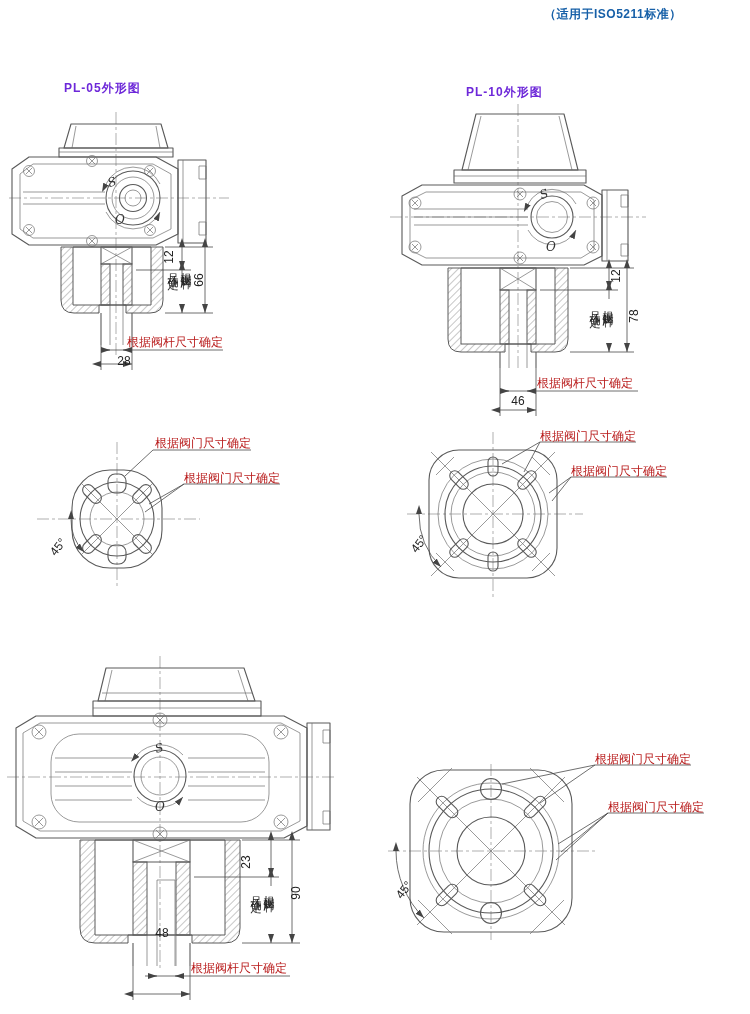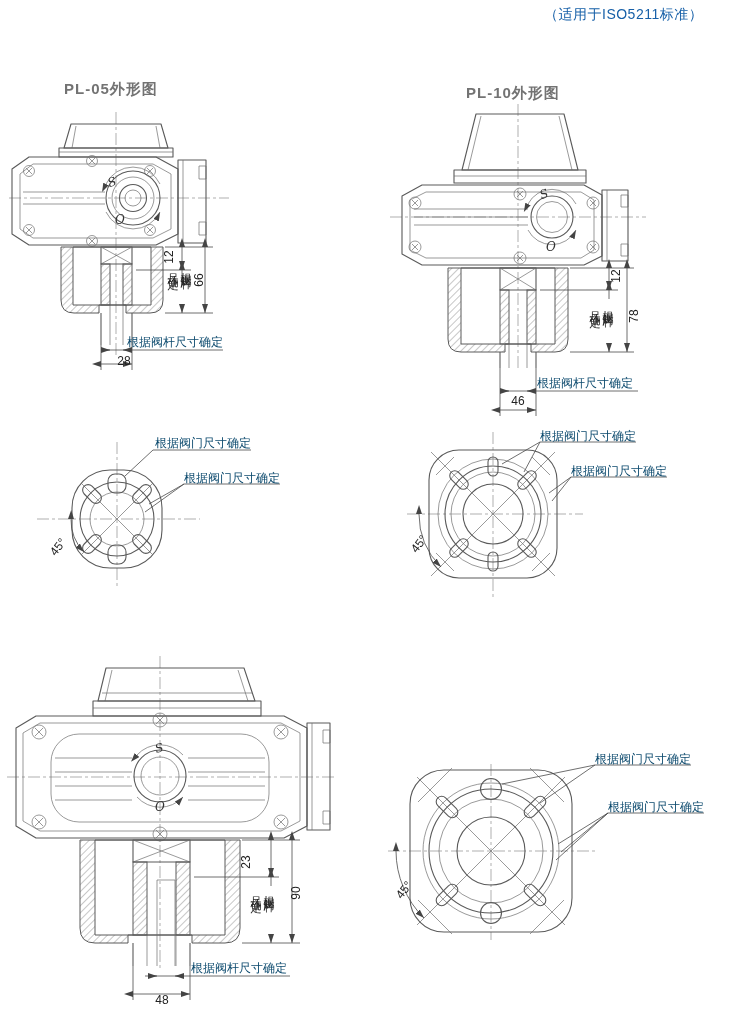--- a/index.html
+++ b/index.html
@@ -5,23 +5,23 @@
   html,body{margin:0;padding:0;background:#fff;}
   #page{position:relative;width:750px;height:1014px;background:#ffffff;overflow:hidden;
         font-family:"Liberation Sans",sans-serif;}
   svg.draw{position:absolute;overflow:visible;}
   .ol{fill:none;stroke:#5a5a5a;stroke-width:1.1;stroke-linejoin:round;}
   .th{fill:none;stroke:#6f6f6f;stroke-width:0.7;stroke-linejoin:round;}
   .cl{fill:none;stroke:#8d8d8d;stroke-width:0.7;stroke-dasharray:12 3 3 3;}
   .dm{fill:none;stroke:#4a4a4a;stroke-width:0.8;}
   .htc{fill:url(#ht);stroke:#5a5a5a;stroke-width:1;}
   text.so{font:italic 12px "DejaVu Serif",serif;fill:#333;}
-  .note{position:absolute;font-size:14px;font-weight:normal;color:#1760a8;letter-spacing:0.5px;white-space:nowrap;text-align:right;}
-  .sec-title{position:absolute;font-size:15px;font-weight:bold;color:#737373;letter-spacing:1px;white-space:nowrap;}
-  .lbl{position:absolute;font-size:12px;color:#0c4a6e;white-space:nowrap;}
+  .note{position:absolute;font-size:12px;font-weight:bold;color:#1760a8;letter-spacing:0.5px;white-space:nowrap;text-align:right;}
+  .sec-title{position:absolute;font-size:12px;font-weight:bold;color:#6d28d9;letter-spacing:1px;white-space:nowrap;}
+  .lbl{position:absolute;font-size:12px;color:#b91c1c;white-space:nowrap;}
   .num{position:absolute;font-size:12px;color:#222;text-align:center;}
   .rot{transform:rotate(-90deg);transform-origin:center;}
   .rot45{transform:rotate(-52deg);transform-origin:center;}
   .vtext{position:absolute;writing-mode:vertical-rl;text-orientation:upright;
          font-size:11px;line-height:13px;letter-spacing:2px;color:#222;}
 </style>
 </head>
 <body>
 
 <div id="page">
@@ -432,21 +432,21 @@
       <line class="dm" x1="185" y1="318" x2="185" y2="352"></line>
       <line class="dm" x1="128" y1="346" x2="185" y2="346" marker-start="url(#as)" marker-end="url(#ae)"></line>
     </g>
   </svg>
 
   <div class="num rot" style="left:237px;top:855px;width:18px">23</div>
   <div class="num rot" style="left:286px;top:886px;width:20px">90</div>
   <div class="vtext" style="left:262px;top:887px">根据阀杆</div>
   <div class="vtext" style="left:249px;top:887px">尺寸确定</div>
   <div class="lbl" style="left:191px;top:960px">根据阀杆尺寸确定</div>
-  <div class="num" style="left:147px;top:993px;width:30px">48</div>
+  <div class="num" style="left:147px;top:926px;width:30px">48</div>
 
   <svg class="draw" style="left:368px;top:718px" width="340" height="245" viewBox="0 0 340 245">
     <g>
       <line class="cl" x1="20" y1="133" x2="228" y2="133"></line>
       <line class="cl" x1="123" y1="46" x2="123" y2="222"></line>
     </g>
     <g>
       <rect class="ol" x="42" y="52" width="162" height="162" rx="34"></rect>
       <line class="th" x1="50" y1="84" x2="84" y2="50"></line>
       <line class="th" x1="162" y1="50" x2="196" y2="84"></line>

